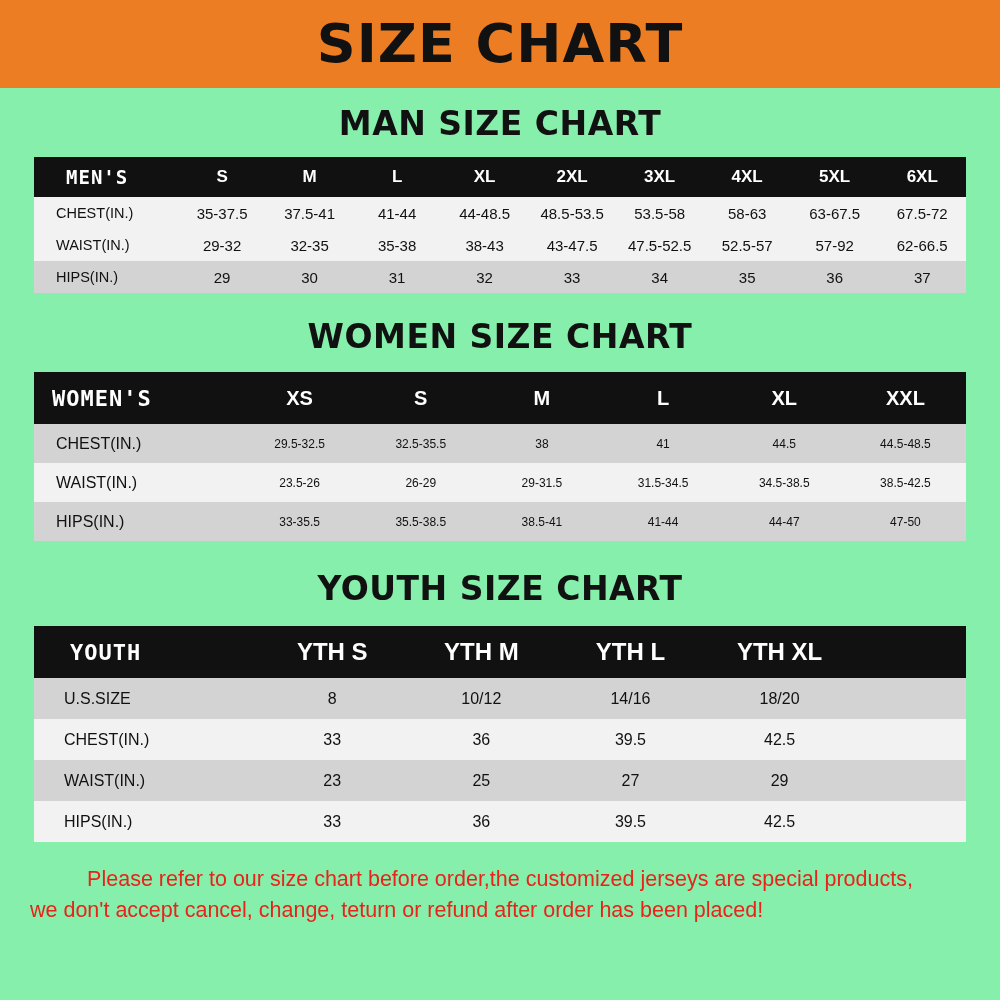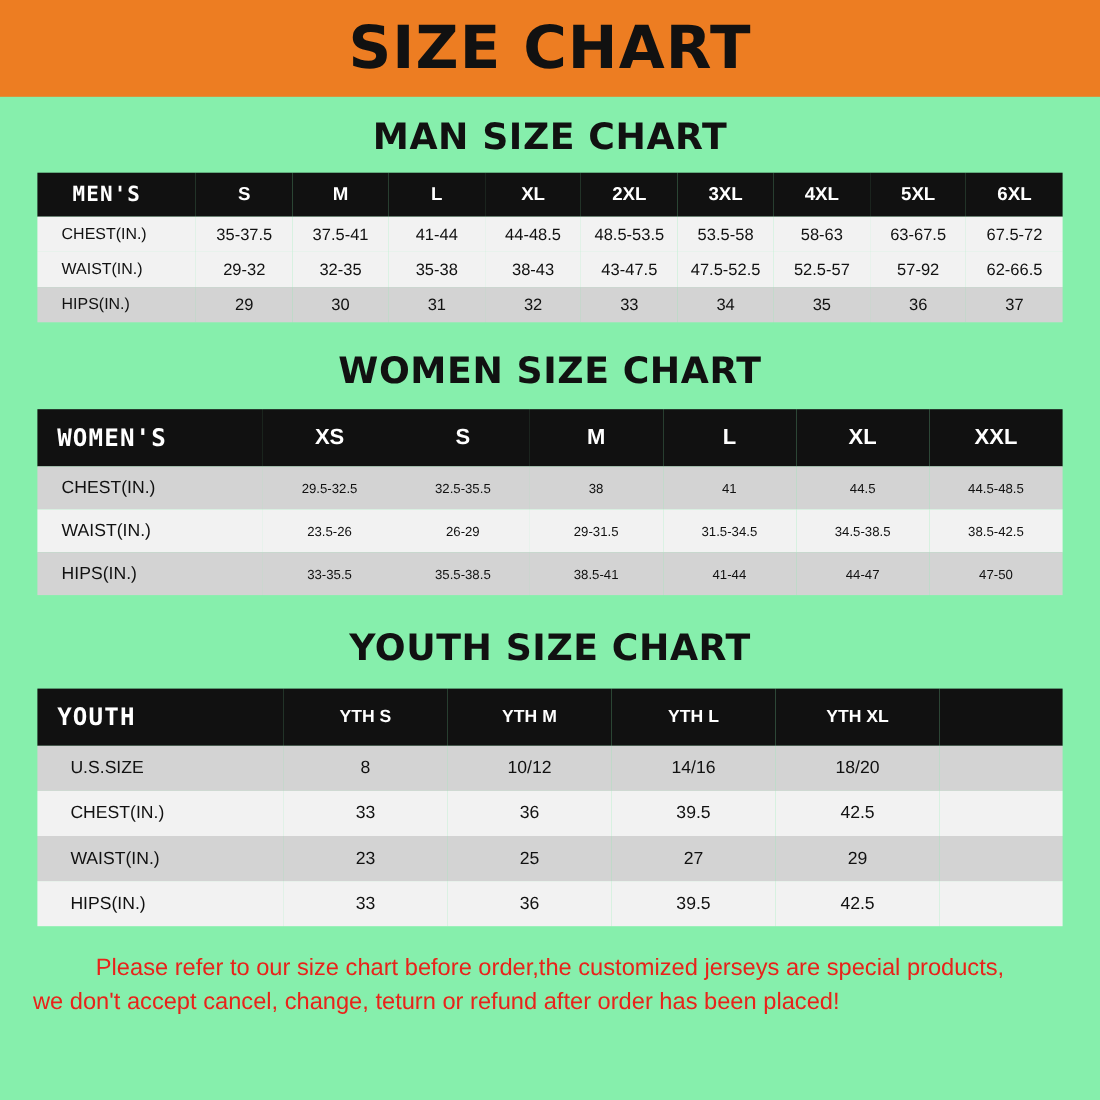--- a/index.html
+++ b/index.html
@@ -89,22 +89,22 @@
   .men tbody td { height: 30px; font-size: 15px; color: #111; }
   .men tbody td.rowlabel { padding-left: 22px; font-size: 14.5px; }
 
   
   .women thead th { height: 50px; font-size: 20px; }
   .women thead th.rowlabel { padding-left: 18px; font-size: 22px; }
   .women tbody td { height: 37px; font-size: 12px; color: #111; }
   .women tbody td.rowlabel { padding-left: 22px; font-size: 16px; }
 
   
-  .youth thead th { height: 50px; font-size: 16px; }
-  .youth thead th.rowlabel { padding-left: 18px; font-size: 22px; }
+  .youth thead th { height: 50px; font-size: 24px; }
+  .youth thead th.rowlabel { padding-left: 36px; font-size: 22px; }
   .youth tbody td { height: 39px; font-size: 16px; color: #111; }
   .youth tbody td.rowlabel { padding-left: 30px; font-size: 16px; }
 
   
   .footer-note {
     margin-top: 22px;
     padding: 0 22px;
     color: #E8231A;
     font-family: "Liberation Sans", sans-serif;
     font-size: 21.5px;

